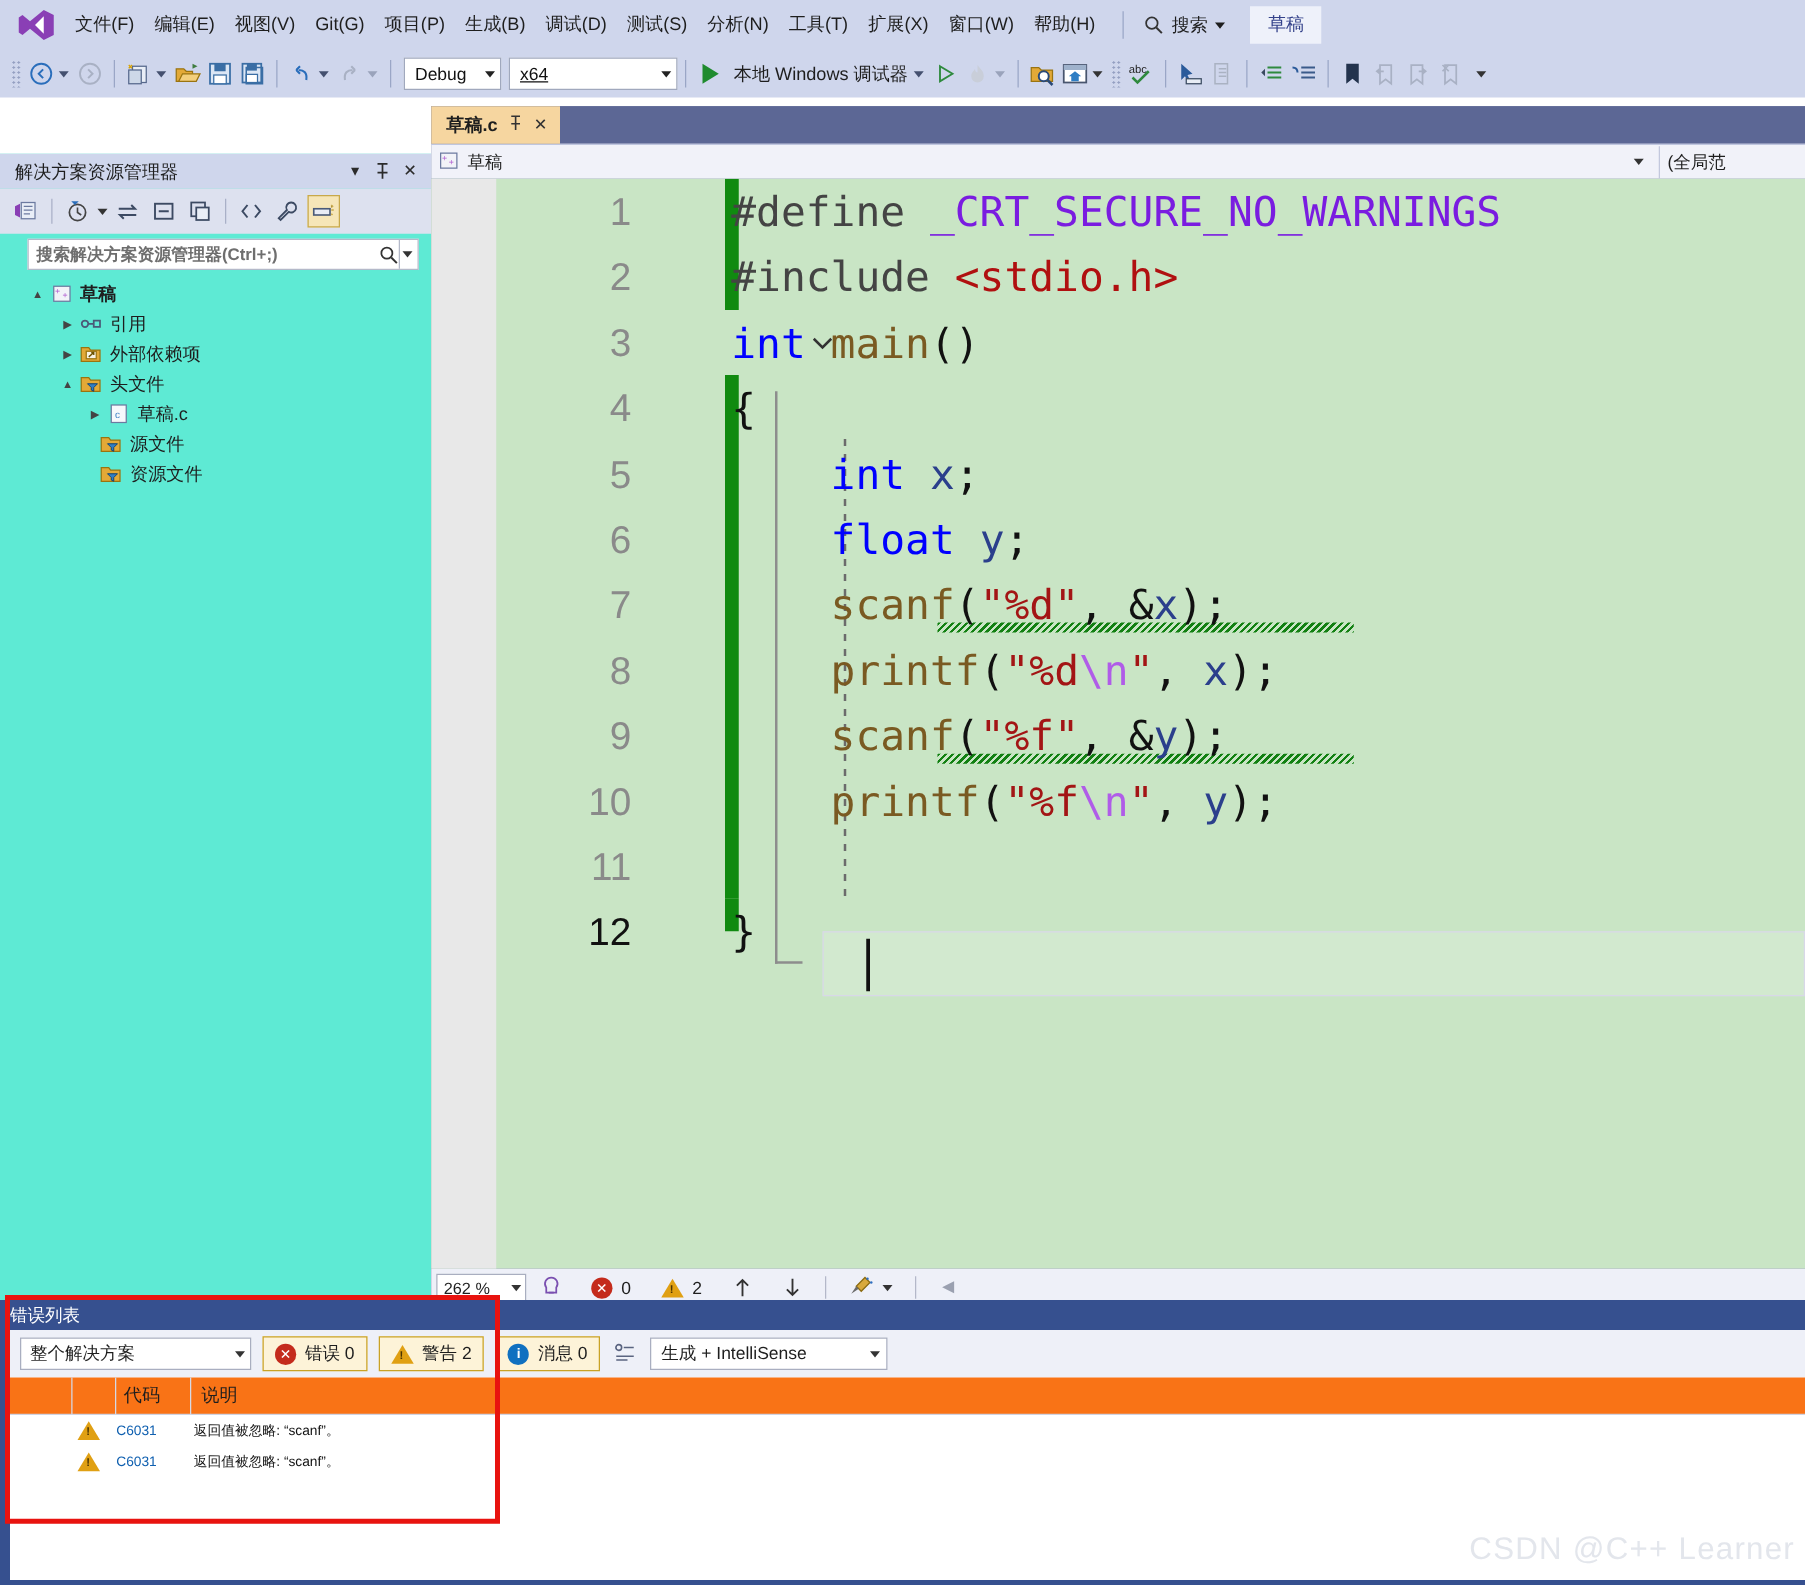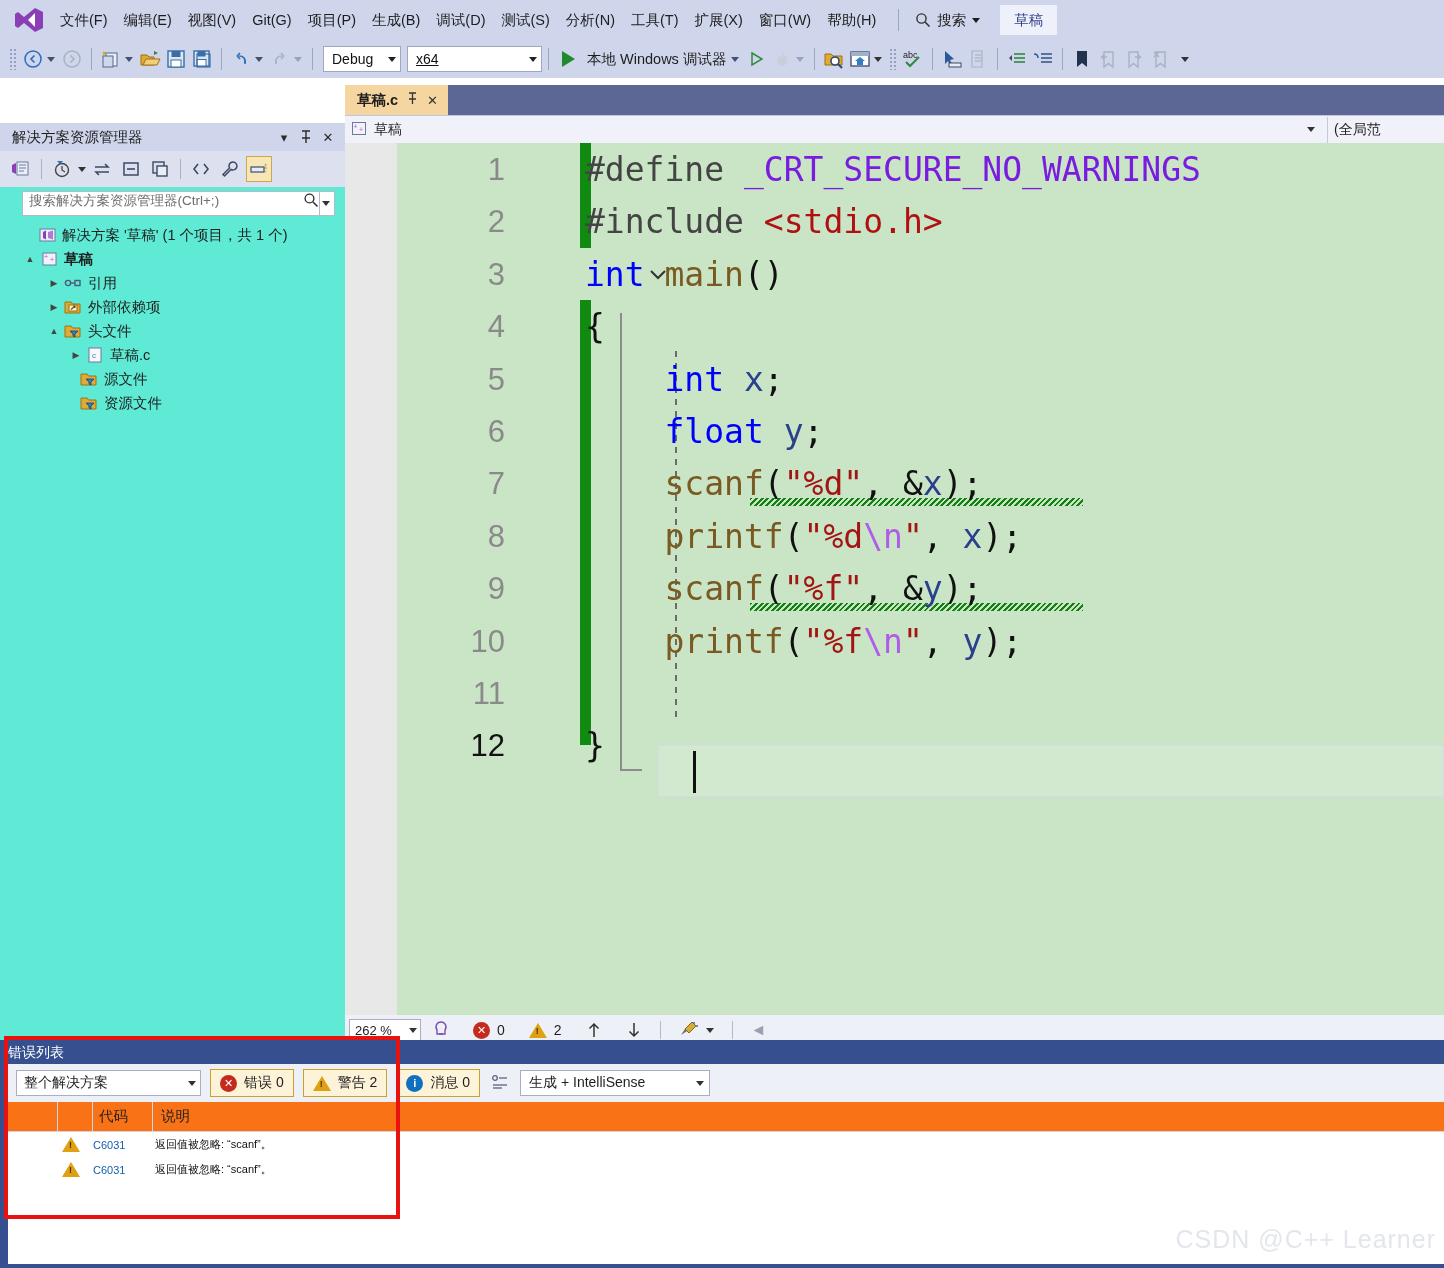--- a/index.html
+++ b/index.html
@@ -68,21 +68,21 @@
   .ttl-btn{ width:22px;height:20px; display:flex;align-items:center;justify-content:center;
     font-size:13px; color:#2b2b2b;}
   #se-tools{
     height:36px; background:#dde1ef; display:flex; align-items:center; gap:3px; padding:0 8px;
   }
   .se-ic{ width:26px;height:26px; display:flex;align-items:center;justify-content:center; }
   .se-ic.active{ background:#f6e6b8; border:1px solid #c8a94b; }
   .se-sep{ width:1px;height:20px;background:#a9b0c7;margin:0 4px; }
   #se-search{
     margin:4px 10px 2px 22px; height:25px; background:#fff; border:1px solid #b4b9c9;
-    display:flex; align-items:flex-start; padding:0 2px 0 6px; font-size:13.5px; color:#6e6e6e;
+    display:flex; align-items:center; padding:0 2px 0 6px; font-size:13.5px; color:#6e6e6e;font-weight:bold;
   }
   #se-search .txt{ flex:1; white-space:nowrap; overflow:hidden; }
   #se-tree{ padding-top:5px; font-size:14.5px; }
   .tr{ display:flex; align-items:center; height:24px; white-space:nowrap; }
   .tr .exp{ width:16px; text-align:center; font-size:9px; color:#444; flex:none; }
   .tr .ic{ width:22px; display:flex; align-items:center; justify-content:center; flex:none; }
   .tr .lb{ padding-left:4px; }
   
   #ed{
     position:absolute; left:345px; top:85px; width:1099px; height:960px;
@@ -498,31 +498,20 @@
       <circle cx="6.5" cy="6.5" r="4.4" fill="none" stroke="#333" stroke-width="1.4"></circle>
       <line x1="10" y1="10" x2="14.5" y2="14.5" stroke="#333" stroke-width="1.6"></line>
     </svg>
     <span style="width:13px;border-left:1px solid #b4b9c9;display:flex;justify-content:center;align-items:center;height:100%;">
       <span class="caret-dn" style="border-top-color:#333;"></span>
     </span>
   </div>
 
   <div id="se-tree">
 
-    <div class="tr" style="padding-left:20px">
-      <span class="exp"></span>
-      <span class="ic">
-        <svg width="17" height="16" viewBox="0 0 17 16">
-          <rect x="1" y="2" width="15" height="12" fill="#e9eef7" stroke="#6c7aa0"></rect>
-          <path d="M4 5l3-1.5v9L4 11z" fill="#8a3fb5"></path>
-          <path d="M9 5l5-1.5v9L9 11z" fill="#b07ad0"></path>
-        </svg>
-      </span>
-      <span class="lb">解决方案 '草稿' (1 个项目，共 1 个)</span>
-    </div>
 
     <div class="tr" style="padding-left:22px">
       <span class="exp">▲</span>
       <span class="ic">
         <svg width="17" height="16" viewBox="0 0 17 16">
           <rect x="2" y="2" width="13" height="12" fill="#f2f3f8" stroke="#6c7aa0"></rect>
           <g fill="#b05cd0" font-size="7" font-family="Liberation Sans">
               <text x="3" y="8">+</text>
               <text x="9" y="11">+</text>
             </g>

